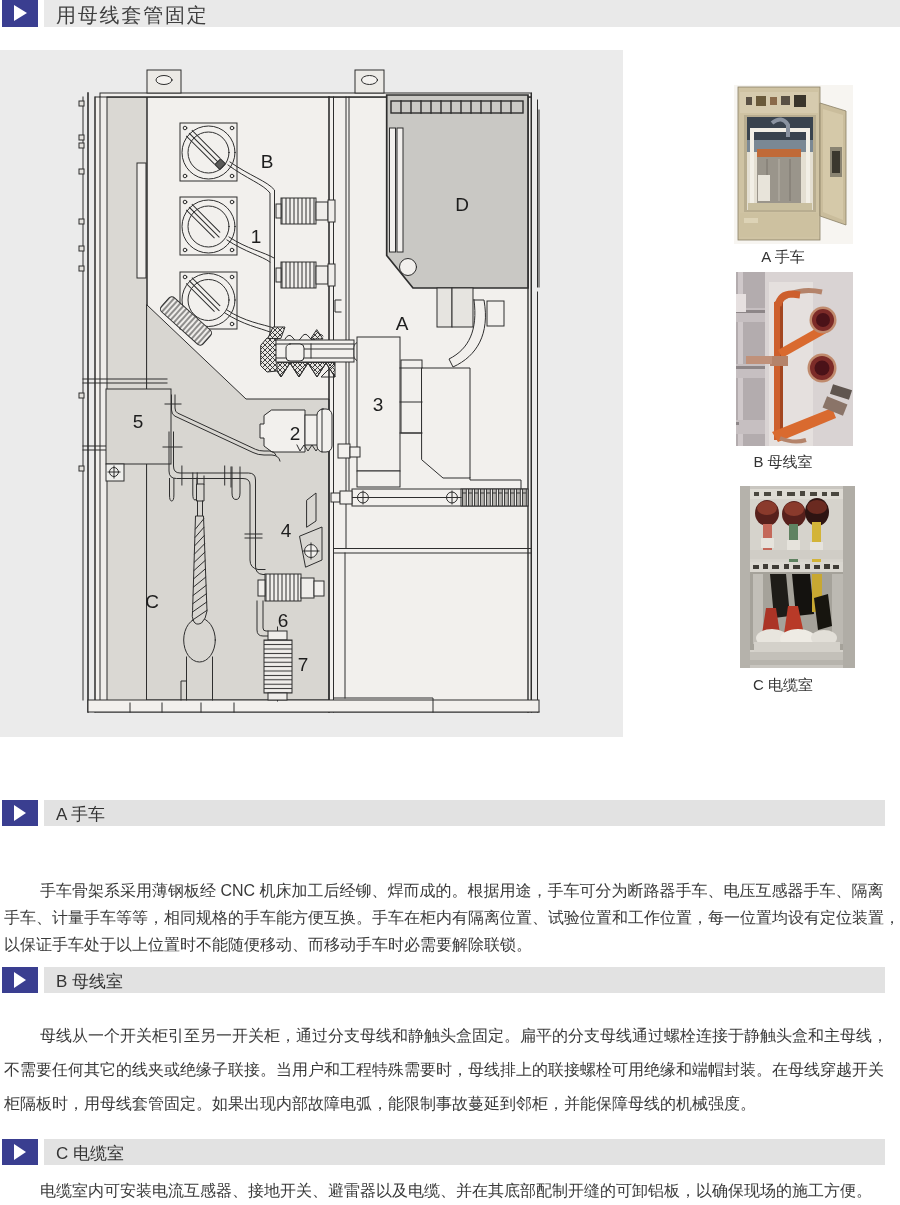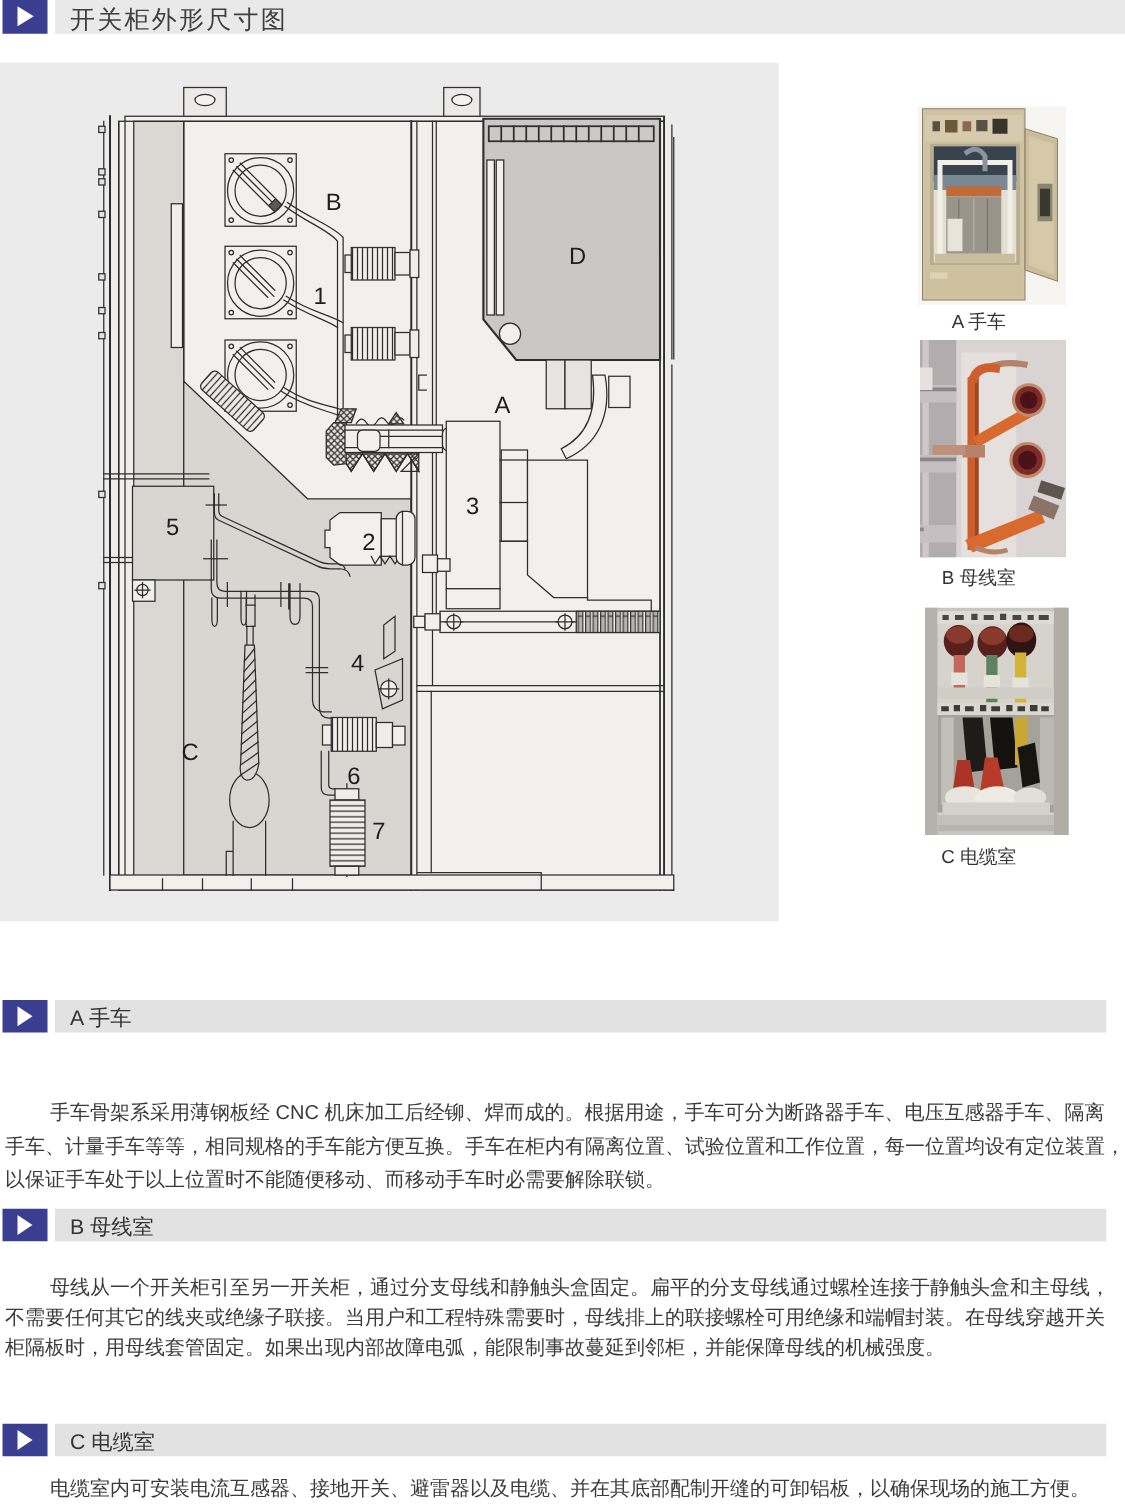--- a/index.html
+++ b/index.html
@@ -16,21 +16,21 @@
   .para{position:absolute;left:4px;width:893px;font-size:16px;line-height:27px;color:#3a3a3a;text-align:justify;}
   .cap{position:absolute;font-size:15px;color:#333;width:160px;text-align:center;}
 </style>
 </head>
 <body>
 
 <div class="hdrsq"></div>
 
 <div class="hdrbar"></div>
 
-<div class="hdrtitle">开关柜外形尺寸图</div>
+<div class="hdrtitle">用母线套管固定</div>
 
 <div class="abs" style="left:0;top:50px;width:623px;height:687px;background:#ebebeb;">
 <svg width="623" height="687" viewBox="0 50 623 687" font-family="Liberation Sans, sans-serif">
 <defs>
 <pattern id="xh" width="5" height="5" patternUnits="userSpaceOnUse">
           <rect width="5" height="5" fill="#e8e6e2"></rect>
           <path d="M0,0 L5,5 M5,0 L0,5" stroke="#2e2e2e" stroke-width="0.9"></path>
         </pattern>
 <pattern id="dh" width="5" height="5" patternUnits="userSpaceOnUse" patternTransform="rotate(-30)">
           <rect width="5" height="5" fill="#f0eeea"></rect>
@@ -515,20 +515,20 @@
 
 <div class="sectitle" style="left:56px;top:803px;">A 手车</div>
 
 <div class="para" style="top:845px;white-space:nowrap;margin-top:32px;"><span style="display:inline-block;width:36px;"></span>手车骨架系采用薄钢板经 CNC 机床加工后经铆、焊而成的。根据用途，手车可分为断路器手车、电压互感器手车、隔离<br>手车、计量手车等等，相同规格的手车能方便互换。手车在柜内有隔离位置、试验位置和工作位置，每一位置均设有定位装置，<br>以保证手车处于以上位置时不能随便移动、而移动手车时必需要解除联锁。</div>
 
 <div class="secbar" style="top:967px;"></div>
 <div class="secsq" style="top:967px;"></div>
 
 <div class="sectitle" style="left:56px;top:970px;">B 母线室</div>
 
-<div class="para" style="top:1019px;line-height:24px;white-space:nowrap;"><span style="display:inline-block;width:36px;"></span>母线从一个开关柜引至另一开关柜，通过分支母线和静触头盒固定。扁平的分支母线通过螺栓连接于静触头盒和主母线，<br>不需要任何其它的线夹或绝缘子联接。当用户和工程特殊需要时，母线排上的联接螺栓可用绝缘和端帽封装。在母线穿越开关<br>柜隔板时，用母线套管固定。如果出现内部故障电弧，能限制事故蔓延到邻柜，并能保障母线的机械强度。</div>
+<div class="para" style="top:1019px;line-height:34px;white-space:nowrap;"><span style="display:inline-block;width:36px;"></span>母线从一个开关柜引至另一开关柜，通过分支母线和静触头盒固定。扁平的分支母线通过螺栓连接于静触头盒和主母线，<br>不需要任何其它的线夹或绝缘子联接。当用户和工程特殊需要时，母线排上的联接螺栓可用绝缘和端帽封装。在母线穿越开关<br>柜隔板时，用母线套管固定。如果出现内部故障电弧，能限制事故蔓延到邻柜，并能保障母线的机械强度。</div>
 
 <div class="secbar" style="top:1139px;"></div>
 <div class="secsq" style="top:1139px;"></div>
 
 <div class="sectitle" style="left:56px;top:1142px;">C 电缆室</div>
 
 <div class="para" style="top:1179px;font-family:Liberation Mono, monospace;"><span style="display:inline-block;width:36px;"></span>电缆室内可安装电流互感器、接地开关、避雷器以及电缆、并在其底部配制开缝的可卸铝板，以确保现场的施工方便。</div>
 
 </body></html>

